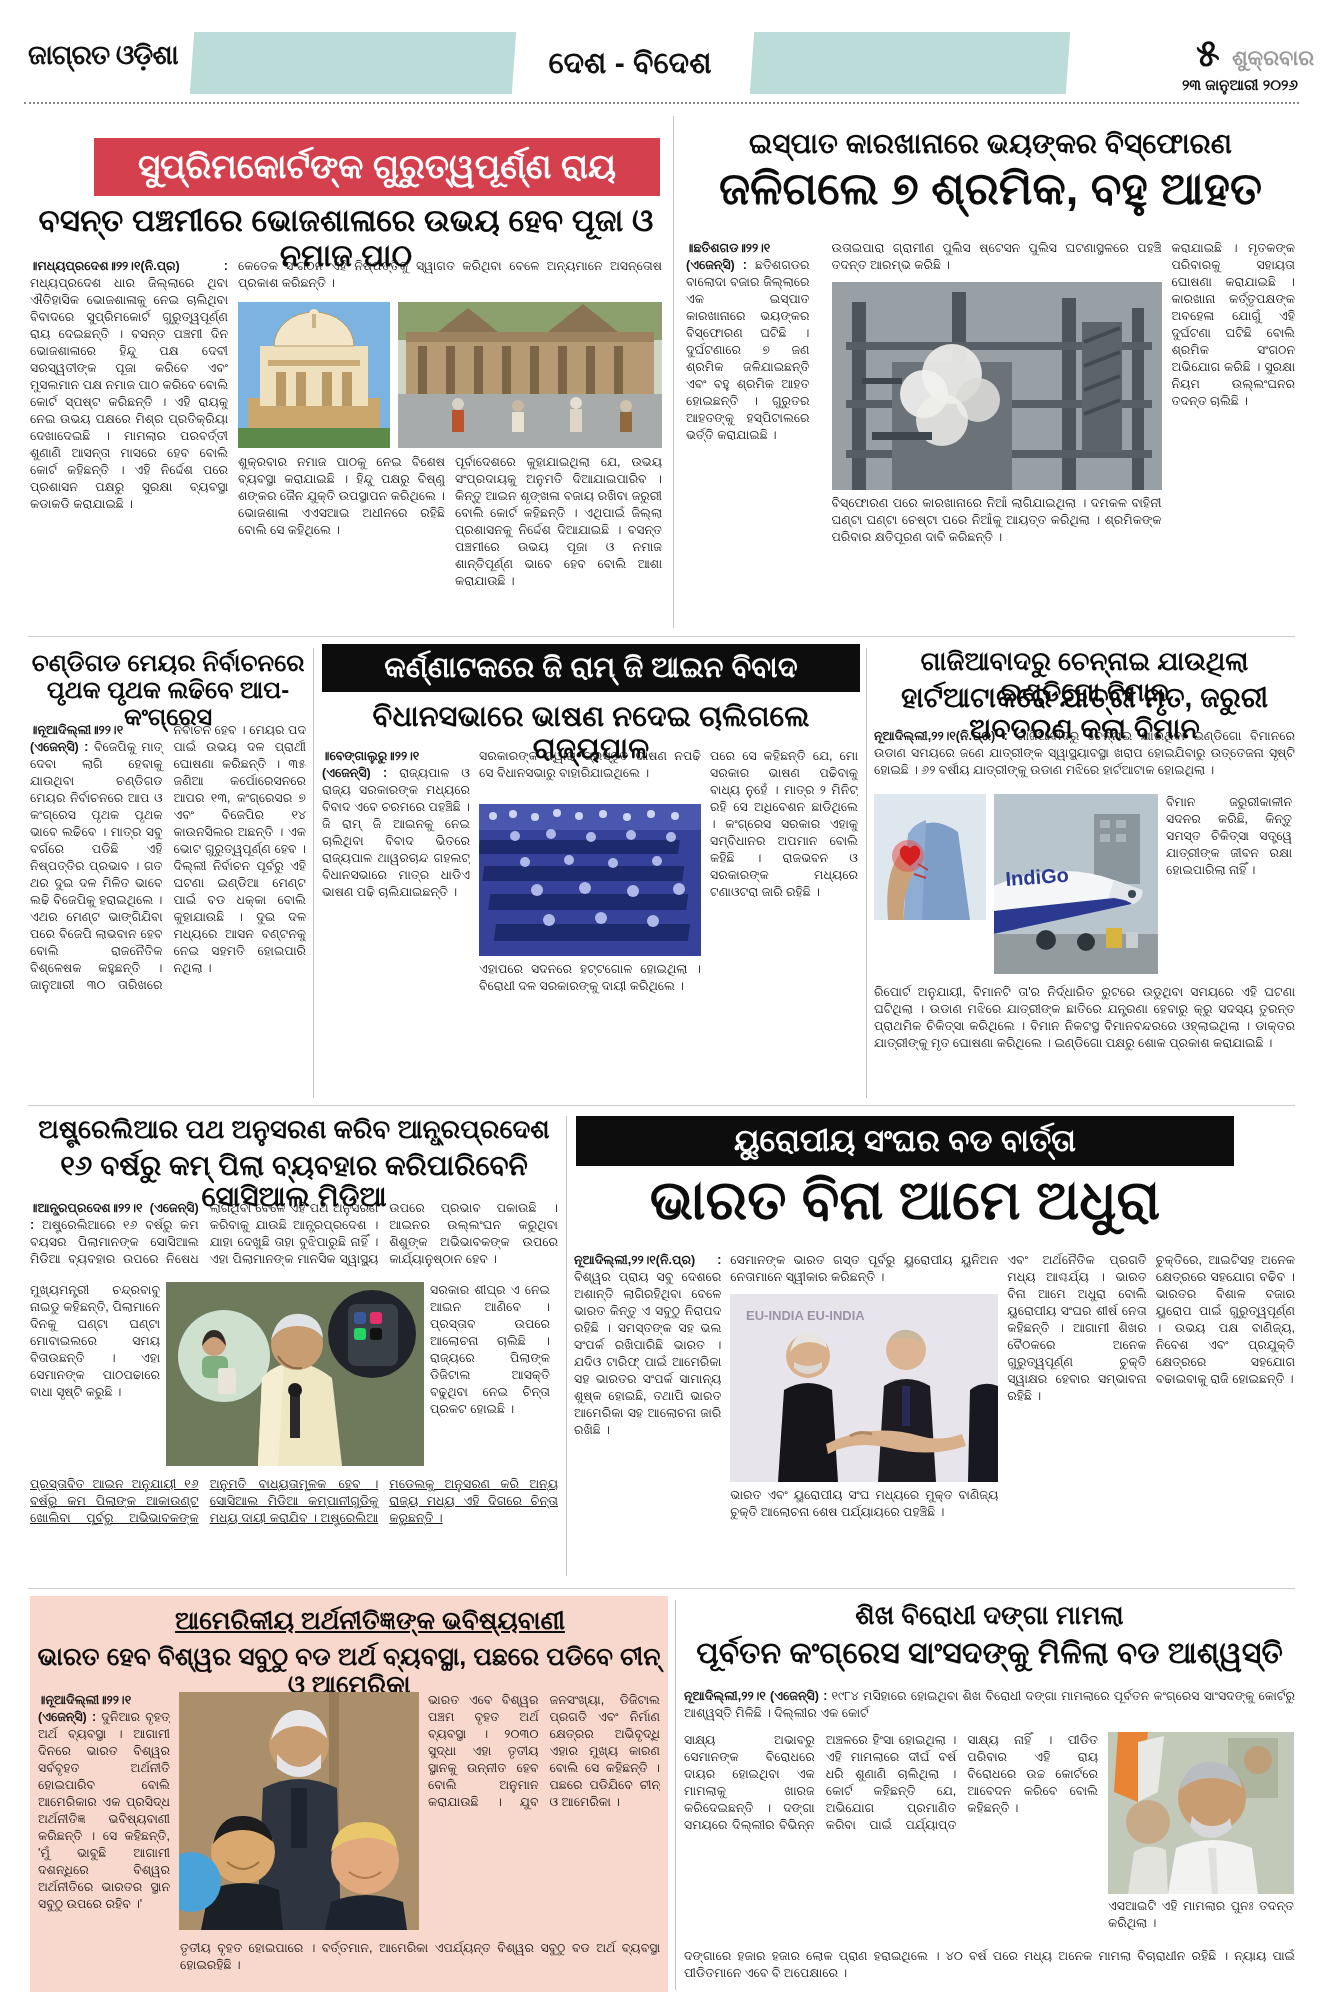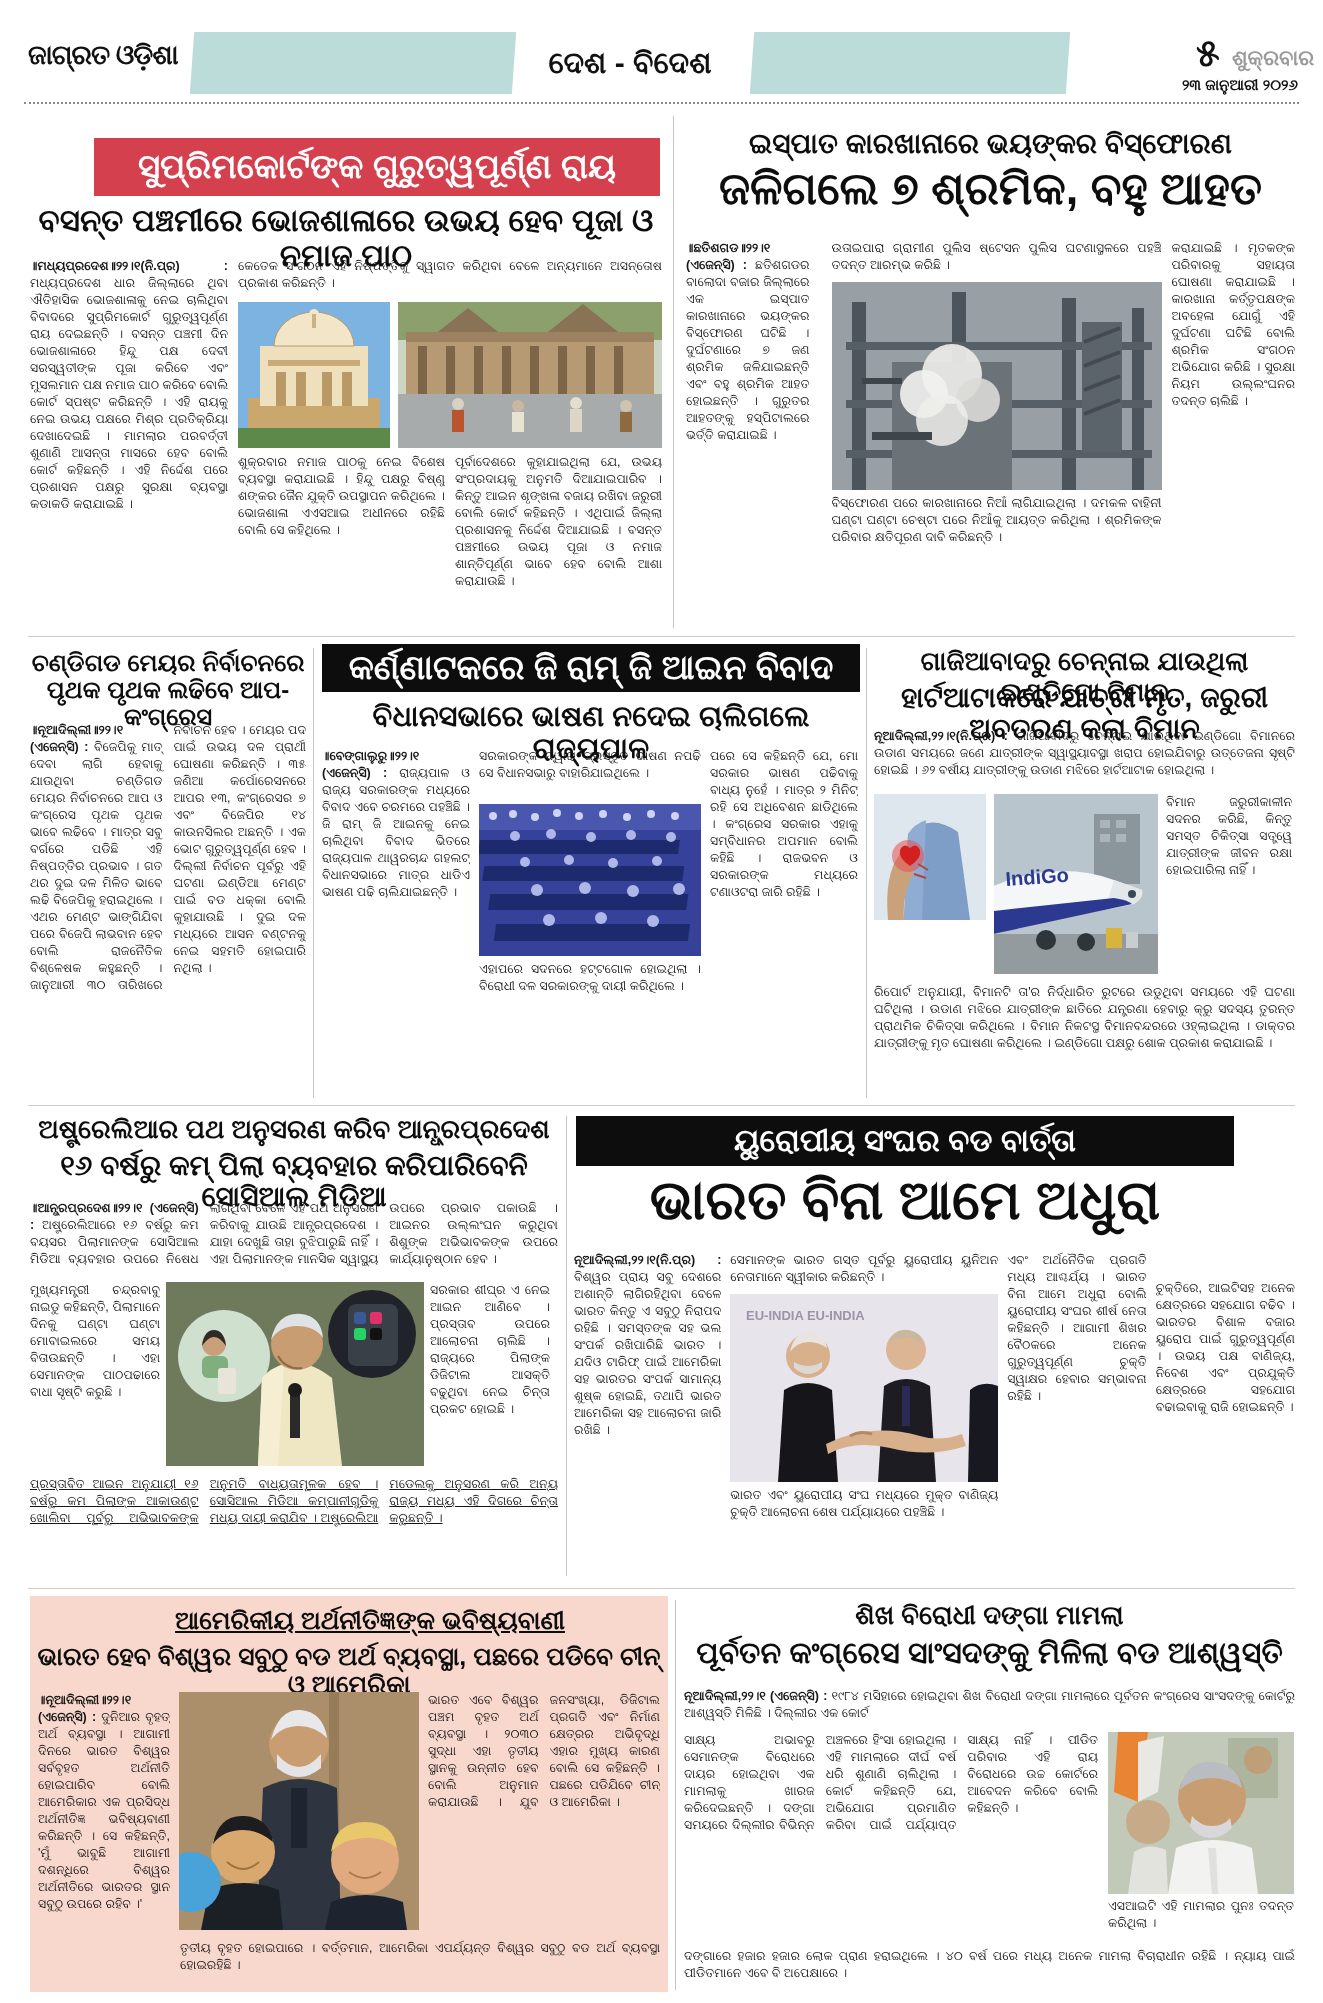--- a/index.html
+++ b/index.html
@@ -164,21 +164,21 @@
 
   <div class="abs" style="left:30px;top:644px;width:276px;height:452px;overflow:hidden;">
     <div class="headline" style="position:absolute;left:0;top:6px;width:100%;font-size:24px;">ଚଣ୍ଡିଗଡ ମେୟର ନିର୍ବାଚନରେ ପୃଥକ ପୃଥକ ଲଢିବେ ଆପ-କଂଗ୍ରେସ</div>
     <div class="bt cols2" style="position:absolute;left:0;top:78px;width:276px;height:370px;">
       <b>॥ନୂଆଦିଲ୍ଲୀ॥୨୨।୧ (ଏଜେନ୍ସି) :</b>
       <span>ବିଜେପିକୁ ମାତ୍ ଦେବା ଲାଗି ହେବାକୁ ଯାଉଥିବା ଚଣ୍ଡିଗଡ ମେୟର ନିର୍ବାଚନରେ ଆପ ଓ କଂଗ୍ରେସ ପୃଥକ ପୃଥକ ଭାବେ ଲଢିବେ । ମାତ୍ର ସବୁ ବର୍ଗରେ ପଡିଛି ଏହି ନିଷ୍ପତ୍ତିର ପ୍ରଭାବ । ଗତ ଥର ଦୁଇ ଦଳ ମିଳିତ ଭାବେ ଲଢି ବିଜେପିକୁ ହରାଇଥିଲେ । ଏଥର ମେଣ୍ଟ ଭାଙ୍ଗିଯିବା ପରେ ବିଜେପି ଲାଭବାନ ହେବ ବୋଲି ରାଜନୈତିକ ବିଶ୍ଳେଷକ କହୁଛନ୍ତି । ଜାନୁଆରୀ ୩୦ ତାରିଖରେ ନିର୍ବାଚନ ହେବ । ମେୟର ପଦ ପାଇଁ ଉଭୟ ଦଳ ପ୍ରାର୍ଥୀ ଘୋଷଣା କରିଛନ୍ତି । ୩୫ ଜଣିଆ କର୍ପୋରେସନରେ ଆପର ୧୩, କଂଗ୍ରେସର ୭ ଏବଂ ବିଜେପିର ୧୪ କାଉନସିଲର ଅଛନ୍ତି । ଏକ ଭୋଟ ଗୁରୁତ୍ୱପୂର୍ଣ୍ଣ ହେବ । ଦିଲ୍ଲୀ ନିର୍ବାଚନ ପୂର୍ବରୁ ଏହି ଘଟଣା ଇଣ୍ଡିଆ ମେଣ୍ଟ ପାଇଁ ବଡ ଧକ୍କା ବୋଲି କୁହାଯାଉଛି । ଦୁଇ ଦଳ ମଧ୍ୟରେ ଆସନ ବଣ୍ଟନକୁ ନେଇ ସହମତି ହୋଇପାରି ନଥିଲା ।</span>
     </div>
   </div>
 
   <div class="abs" style="left:322px;top:644px;width:538px;height:452px;overflow:hidden;">
-    <div class="banner black" style="position:absolute;left:0;top:0;width:100%;height:48px;font-size:34px;">କର୍ଣ୍ଣାଟକରେ ଜି ରାମ୍ ଜି ଆଇନ ବିବାଦ</div>
+    <div class="banner black" style="position:absolute;left:0;top:0;width:100%;height:48px;font-size:29px;">କର୍ଣ୍ଣାଟକରେ ଜି ରାମ୍ ଜି ଆଇନ ବିବାଦ</div>
     <div class="headline" style="position:absolute;left:0;top:56px;width:100%;font-size:29px;">ବିଧାନସଭାରେ ଭାଷଣ ନଦେଇ ଚାଲିଗଲେ ରାଜ୍ୟପାଳ</div>
     <div class="flexrow" style="position:absolute;left:0;top:104px;width:538px;height:344px;gap:9px;">
       <div class="bt" style="width:148px;height:344px;">
         <b>॥ବେଙ୍ଗାଲୁରୁ॥୨୨।୧ (ଏଜେନ୍ସି) :</b>
         <span>ରାଜ୍ୟପାଳ ଓ ରାଜ୍ୟ ସରକାରଙ୍କ ମଧ୍ୟରେ ବିବାଦ ଏବେ ଚରମରେ ପହଞ୍ଚିଛି । ଜି ରାମ୍ ଜି ଆଇନକୁ ନେଇ ଚାଲିଥିବା ବିବାଦ ଭିତରେ ରାଜ୍ୟପାଳ ଥାୱରଚାନ୍ଦ ଗହଲଟ୍ ବିଧାନସଭାରେ ମାତ୍ର ଧାଡିଏ ଭାଷଣ ପଢି ଚାଲିଯାଇଛନ୍ତି ।</span>
       </div>
       <div style="width:222px;">
         <div class="bt" style="height:52px;">ସରକାରଙ୍କ ଦ୍ୱାରା ପ୍ରସ୍ତୁତ ଭାଷଣ ନପଢି ସେ ବିଧାନସଭାରୁ ବାହାରିଯାଇଥିଲେ ।</div>
         <div class="photo" style="width:222px;height:152px;margin-top:4px;">
           <svg width="222" height="152" viewBox="0 0 222 152">
@@ -332,21 +332,21 @@
             <path d="M148 188 L154 92 Q176 78 200 92 L206 188 Z" fill="#1c1c22"></path>
             <rect x="172" y="92" width="8" height="40" fill="#2a2a55"></rect>
             <path d="M238 188 L240 96 Q252 86 268 92 L268 188 Z" fill="#181820"></path>
             <path d="M96 150 Q140 128 190 142 Q210 148 232 140 L236 152 Q200 164 160 154 Q124 146 98 160 Z" fill="#d8b08c"></path>
             <path d="M120 142 q10 -6 22 -2" stroke="#b08a64" stroke-width="3" fill="none"></path>
           </svg>
         </div>
         <div class="bt" style="height:86px;margin-top:5px;">ଭାରତ ଏବଂ ୟୁରୋପୀୟ ସଂଘ ମଧ୍ୟରେ ମୁକ୍ତ ବାଣିଜ୍ୟ ଚୁକ୍ତି ଆଲୋଚନା ଶେଷ ପର୍ଯ୍ୟାୟରେ ପହଞ୍ଚିଛି ।</div>
       </div>
       <div class="bt" style="width:140px;height:324px;">ଏବଂ ଅର୍ଥନୈତିକ ପ୍ରଗତି ମଧ୍ୟ ଆଶ୍ଚର୍ଯ୍ୟ । ଭାରତ ବିନା ଆମେ ଅଧୁରା ବୋଲି ୟୁରୋପୀୟ ସଂଘର ଶୀର୍ଷ ନେତା କହିଛନ୍ତି । ଆଗାମୀ ଶିଖର ବୈଠକରେ ଅନେକ ଗୁରୁତ୍ୱପୂର୍ଣ୍ଣ ଚୁକ୍ତି ସ୍ୱାକ୍ଷର ହେବାର ସମ୍ଭାବନା ରହିଛି ।</div>
-      <div class="bt" style="width:140px;height:324px;margin-top:28px;">ଚୁକ୍ତିରେ, ଆଇଟିସହ ଅନେକ କ୍ଷେତ୍ରରେ ସହଯୋଗ ବଢିବ । ଭାରତର ବିଶାଳ ବଜାର ୟୁରୋପ ପାଇଁ ଗୁରୁତ୍ୱପୂର୍ଣ୍ଣ । ଉଭୟ ପକ୍ଷ ବାଣିଜ୍ୟ, ନିବେଶ ଏବଂ ପ୍ରଯୁକ୍ତି କ୍ଷେତ୍ରରେ ସହଯୋଗ ବଢାଇବାକୁ ରାଜି ହୋଇଛନ୍ତି ।</div>
+      <div class="bt" style="width:140px;height:324px;">ଚୁକ୍ତିରେ, ଆଇଟିସହ ଅନେକ କ୍ଷେତ୍ରରେ ସହଯୋଗ ବଢିବ । ଭାରତର ବିଶାଳ ବଜାର ୟୁରୋପ ପାଇଁ ଗୁରୁତ୍ୱପୂର୍ଣ୍ଣ । ଉଭୟ ପକ୍ଷ ବାଣିଜ୍ୟ, ନିବେଶ ଏବଂ ପ୍ରଯୁକ୍ତି କ୍ଷେତ୍ରରେ ସହଯୋଗ ବଢାଇବାକୁ ରାଜି ହୋଇଛନ୍ତି ।</div>
     </div>
   </div>
 
   <div class="abs pinkbox" style="left:30px;top:1596px;width:638px;height:396px;overflow:hidden;">
     <div class="kicker-plain" style="position:absolute;left:60px;top:10px;width:560px;font-size:25px;text-decoration:underline;">ଆମେରିକୀୟ ଅର୍ଥନୀତିଜ୍ଞଙ୍କ ଭବିଷ୍ୟବାଣୀ</div>
     <div class="headline heavy" style="position:absolute;left:2px;top:46px;width:634px;font-size:25px;">ଭାରତ ହେବ ବିଶ୍ୱର ସବୁଠୁ ବଡ ଅର୍ଥ ବ୍ୟବସ୍ଥା, ପଛରେ ପଡିବେ ଚୀନ୍ ଓ ଆମେରିକା</div>
     <div class="flexrow" style="position:absolute;left:8px;top:96px;width:622px;gap:9px;">
       <div class="bt" style="width:132px;height:244px;">
         <b>॥ନୂଆଦିଲ୍ଲୀ॥୨୨।୧ (ଏଜେନ୍ସି) :</b>
         <span>ଦୁନିଆର ବୃହତ୍ ଅର୍ଥ ବ୍ୟବସ୍ଥା । ଆଗାମୀ ଦିନରେ ଭାରତ ବିଶ୍ୱର ସର୍ବବୃହତ ଅର୍ଥନୀତି ହୋଇପାରିବ ବୋଲି ଆମେରିକାର ଏକ ପ୍ରସିଦ୍ଧ ଅର୍ଥନୀତିଜ୍ଞ ଭବିଷ୍ୟବାଣୀ କରିଛନ୍ତି । ସେ କହିଛନ୍ତି, 'ମୁଁ ଭାବୁଛି ଆଗାମୀ ଦଶନ୍ଧିରେ ବିଶ୍ୱର ଅର୍ଥନୀତିରେ ଭାରତର ସ୍ଥାନ ସବୁଠୁ ଉପରେ ରହିବ ।'</span>

